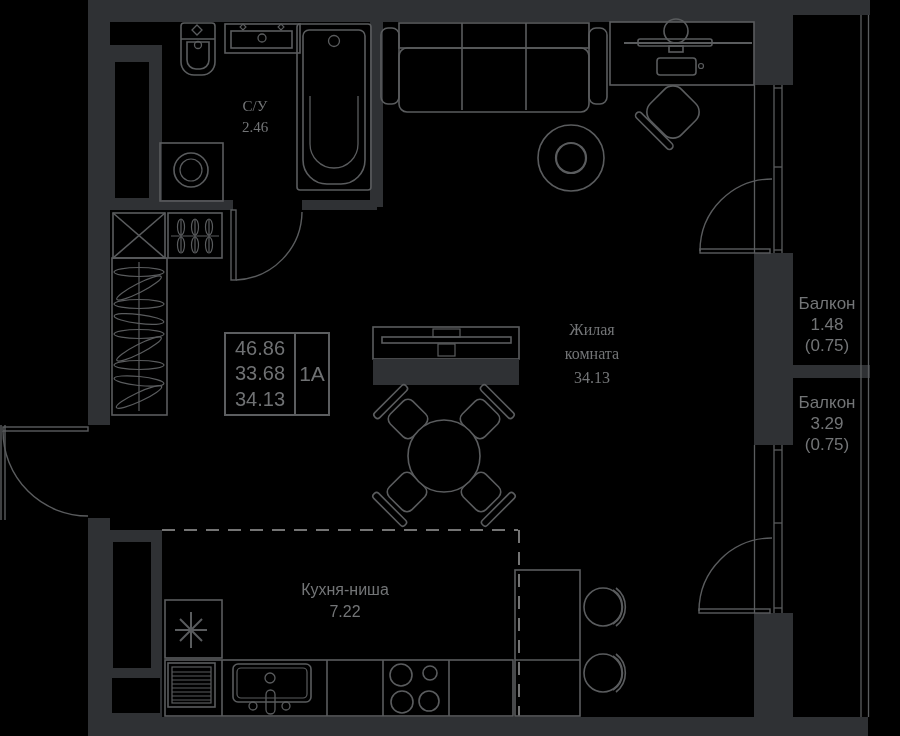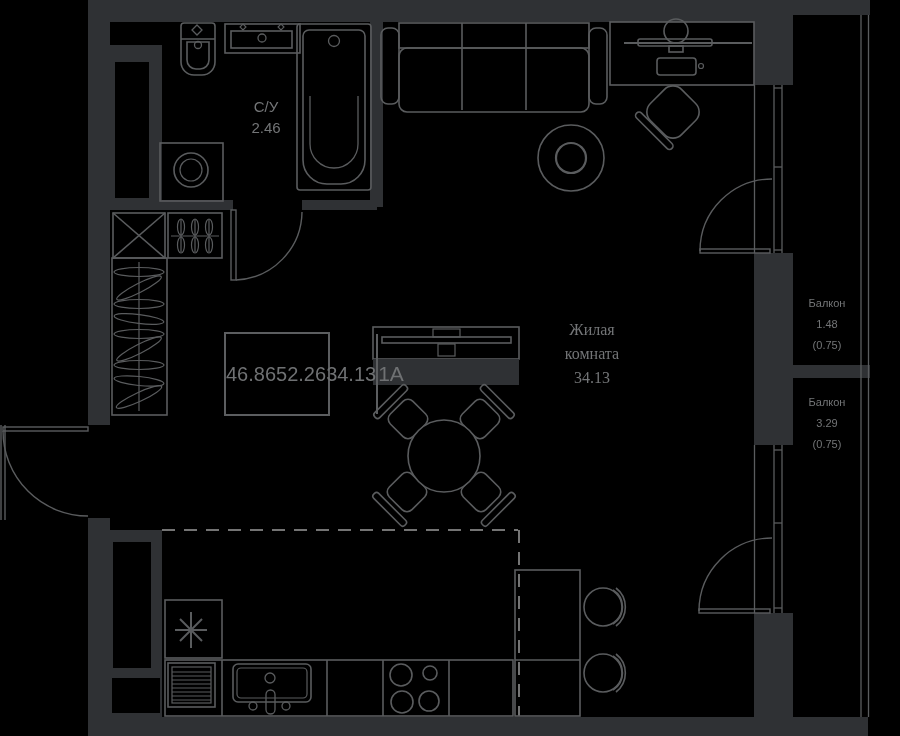--- a/index.html
+++ b/index.html
@@ -5,24 +5,24 @@
   html,body{margin:0;padding:0;background:#000;}
   #plan{position:relative;width:900px;height:736px;background:#000;overflow:hidden;
         font-family:"Liberation Sans", sans-serif;}
   #plan svg{position:absolute;left:0;top:0;}
   .lbl{position:absolute;transform:translate(-50%,-50%);text-align:center;
        color:#737577;white-space:nowrap;}
   .lbl span{display:block;}
   .lbl-bath{font-size:15px;line-height:21px;}
   .lbl-living{font-size:16px;line-height:24px;}
   .lbl-kitchen{font-size:16px;line-height:22px;}
-  .lbl-balcony{font-size:11px;line-height:21px;}
+  .lbl-balcony{font-size:17px;line-height:21px;}
   #infobox{position:absolute;left:224px;top:332px;width:102px;height:80px;
            border:2px solid #5c5e60;display:flex;color:#6f7173;}
-  #infobox .areas{flex:1;display:flex;flex-direction:row;justify-content:space-around;
+  #infobox .areas{flex:1;display:flex;flex-direction:column;justify-content:space-around;
                   align-items:center;font-size:20px;font-weight:500;padding:2px 0;}
   #infobox .unit{width:32px;border-left:2px solid #5c5e60;display:flex;align-items:center;
                  justify-content:center;font-size:21px;font-weight:500;}
 </style>
 </head>
 <body>
 
 <div id="plan">
 
 <svg width="900" height="736" viewBox="0 0 900 736">
@@ -261,40 +261,44 @@
       <path d="M616,588 A24,24 0 0 1 616,626"></path>
     </g>
     <g>
       <circle cx="603" cy="673" r="19"></circle>
       <path d="M613,656 A20,20 0 0 1 613,690"></path>
       <path d="M616,654 A24,24 0 0 1 616,692"></path>
     </g>
   </g>
 </svg>
 
-  <div class="lbl lbl-bath" style="left:266px;top:117px;">
+  <div class="lbl lbl-bath" style="left:255px;top:117px;font-family:Liberation Serif, serif;">
     <span>С/У</span>
     <span>2.46</span>
   </div>
 
   <div id="infobox">
     <div class="areas">
       <span>46.86</span>
-      <span>52.26</span>
+      <span>33.68</span>
       <span>34.13</span>
     </div>
     <div class="unit">1А</div>
   </div>
 
   <div class="lbl lbl-living" style="left:592px;top:354px;font-family:Liberation Serif, serif;">
     <span>Жилая</span>
     <span>комната</span>
     <span>34.13</span>
   </div>
 
+  <div class="lbl lbl-kitchen" style="left:345px;top:601px;">
+    <span>Кухня-ниша</span>
+    <span>7.22</span>
+  </div>
 
   <div class="lbl lbl-balcony" style="left:827px;top:324px;">
     <span>Балкон</span>
     <span>1.48</span>
     <span>(0.75)</span>
   </div>
 
   <div class="lbl lbl-balcony" style="left:827px;top:423px;">
     <span>Балкон</span>
     <span>3.29</span>

